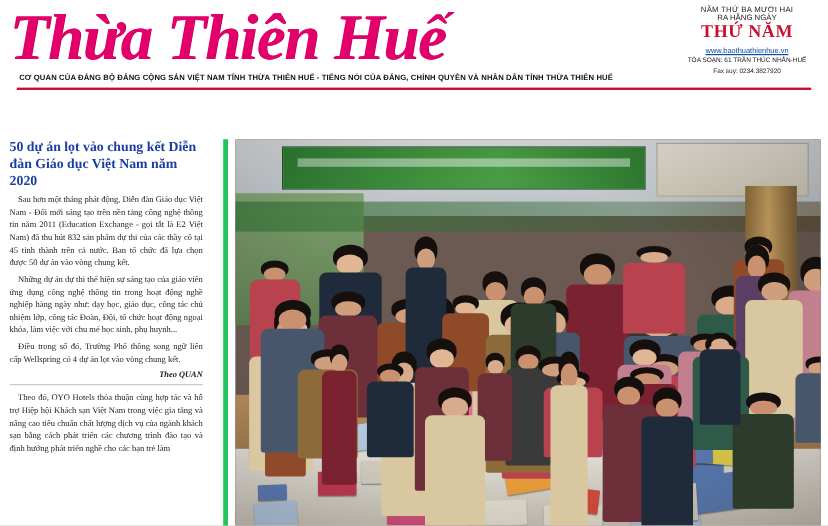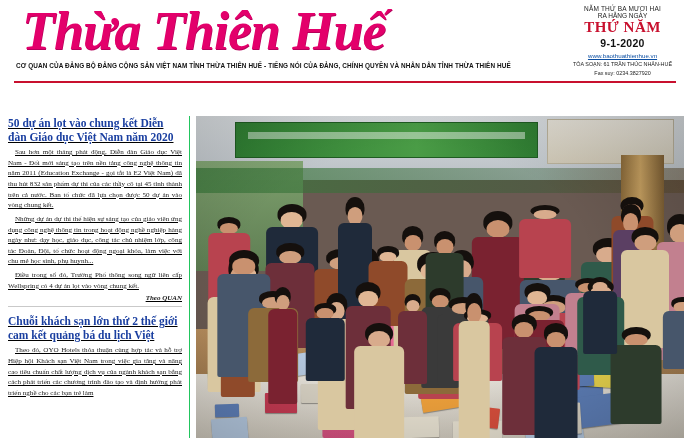--- a/index.html
+++ b/index.html
@@ -75,21 +75,21 @@
   }
 
   .paper-title {
     font-family:"Liberation Serif", serif;
     font-weight:bold;
     font-style:italic;
     font-size:54px;
     line-height:0.95;
     color:#e3006b;
     letter-spacing:-1px;
-    margin:2px 0 0 14px;
+    margin:2px 0 0 0;
     text-shadow:0.5px 0.5px 0 #b5005a;
   }
   .paper-sub {
     font-family:"Liberation Sans", sans-serif;
     font-size:6.4px;
     font-weight:bold;
     color:#111;
     margin:5px 0 0 8px;
     letter-spacing:.1px;
     white-space:nowrap;
@@ -102,23 +102,22 @@
 
   
   .content {
     position:relative;
     display:flex;
     height:326px;
     padding:4px 6px 0 8px;
   }
   .col-text {
     width:182px;
-    padding-right:7px;
-    border-right:1px solid #22c55e;
-    text-decoration:underline;
+    padding-right:17px;
+    border-right:4px solid #22c55e;
   }
   .col-photo {
     flex:1;
     position:relative;
     overflow:hidden;
     margin-left:6px;
   }
 
   .headline {
     font-family:"Liberation Serif", serif;
@@ -229,42 +228,40 @@
   <div class="masthead">
     <div class="mast-row">
       <div class="mast-left">
         <div class="paper-title">Thừa Thiên Huế</div>
         <div class="paper-sub">CƠ QUAN CỦA ĐẢNG BỘ ĐẢNG CỘNG SẢN VIỆT NAM TỈNH THỪA THIÊN HUẾ  -  TIẾNG NÓI CỦA ĐẢNG, CHÍNH QUYỀN VÀ NHÂN DÂN TỈNH THỪA THIÊN HUẾ</div>
       </div>
       <div class="mast-right">
         <div class="mr-line1">NĂM THỨ BA MƯƠI HAI</div>
         <div class="mr-line2">RA HẰNG NGÀY</div>
         <div class="mr-day">THỨ NĂM</div>
-        <div class="mr-date">9-1-2020</div>
         <div class="mr-web">www.baothuathienhue.vn</div>
         <div class="mr-addr">TÒA SOẠN: 61 TRẦN THÚC NHẪN-HUẾ</div>
         <div class="mr-addr">Fax suy: 0234.3827920</div>
       </div>
     </div>
     <div class="mast-rule"></div>
   </div>
 
   <div class="content">
 
     <div class="col-text">
 
       <div class="headline">50 dự án lọt vào chung kết Diễn đàn Giáo dục Việt Nam năm 2020</div>
       <div class="para">Sau hơn một tháng phát động, Diễn đàn Giáo dục Việt Nam - Đổi mới sáng tạo trên nền tảng công nghệ thông tin năm 2011 (Education Exchange - gọi tắt là E2 Việt Nam) đã thu hút 832 sản phẩm dự thi của các thầy cô tại 45 tỉnh thành trên cả nước. Ban tổ chức đã lựa chọn được 50 dự án vào vòng chung kết.</div>
       <div class="para">Những dự án dự thi thể hiện sự sáng tạo của giáo viên ứng dụng công nghệ thông tin trong hoạt động nghề nghiệp hàng ngày như: dạy học, giáo dục, công tác chủ nhiệm lớp, công tác Đoàn, Đội, tổ chức hoạt động ngoại khóa, làm việc với chu mẻ học sinh, phụ huynh...</div>
       <div class="para">Điều trong số đó, Trường Phổ thông song ngữ liên cấp Wellspring có 4 dự án lọt vào vòng chung kết.</div>
       <div class="byline">Theo QUAN</div>
 
       <div class="hr-thin"></div>
 
-      <div class="headline second">Chuỗi khách sạn lớn thứ 2 thế giới cam kết quảng bá du lịch Việt</div>
       <div class="para">Theo đó, OYO Hotels thỏa thuận cùng hợp tác và hỗ trợ Hiệp hội Khách sạn Việt Nam trong việc gia tăng và nâng cao tiêu chuẩn chất lượng dịch vụ của ngành khách sạn bằng cách phát triển các chương trình đào tạo và định hướng phát triển nghề cho các bạn trẻ làm</div>
     </div>
 
     <div class="col-photo">
       <div class="photo">
         <div class="ph-ceiling"></div>
         <div class="ph-banner"></div>
         <div class="ph-banner2"></div>
         <div class="ph-wallL"></div>
         <div class="ph-greenband"></div>

